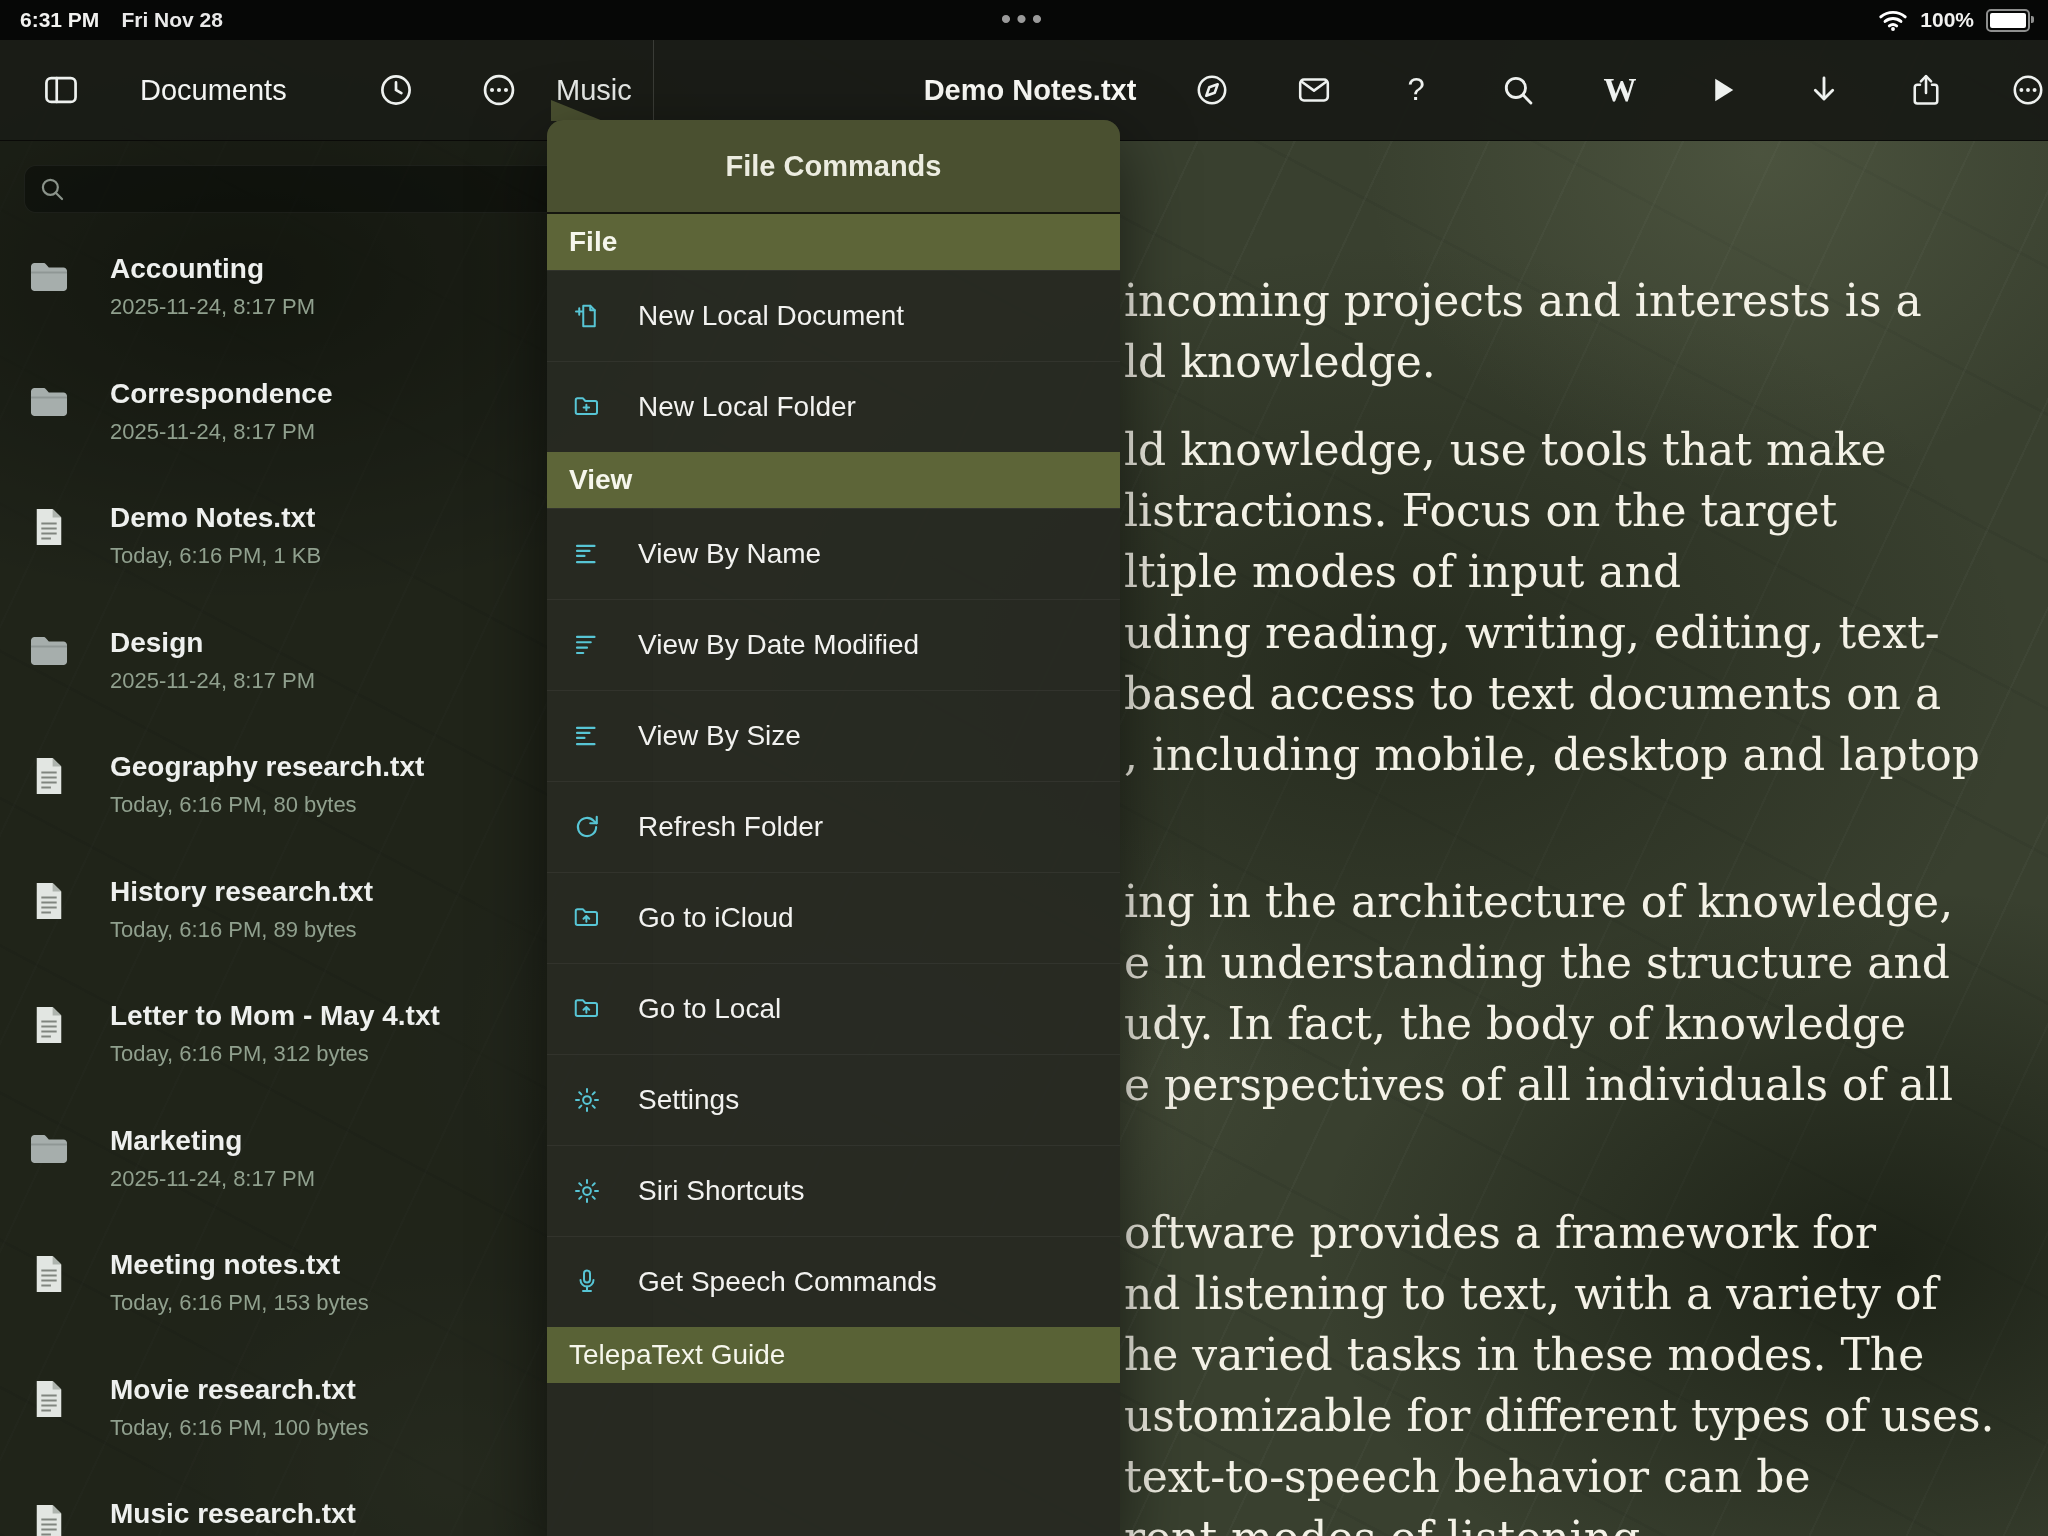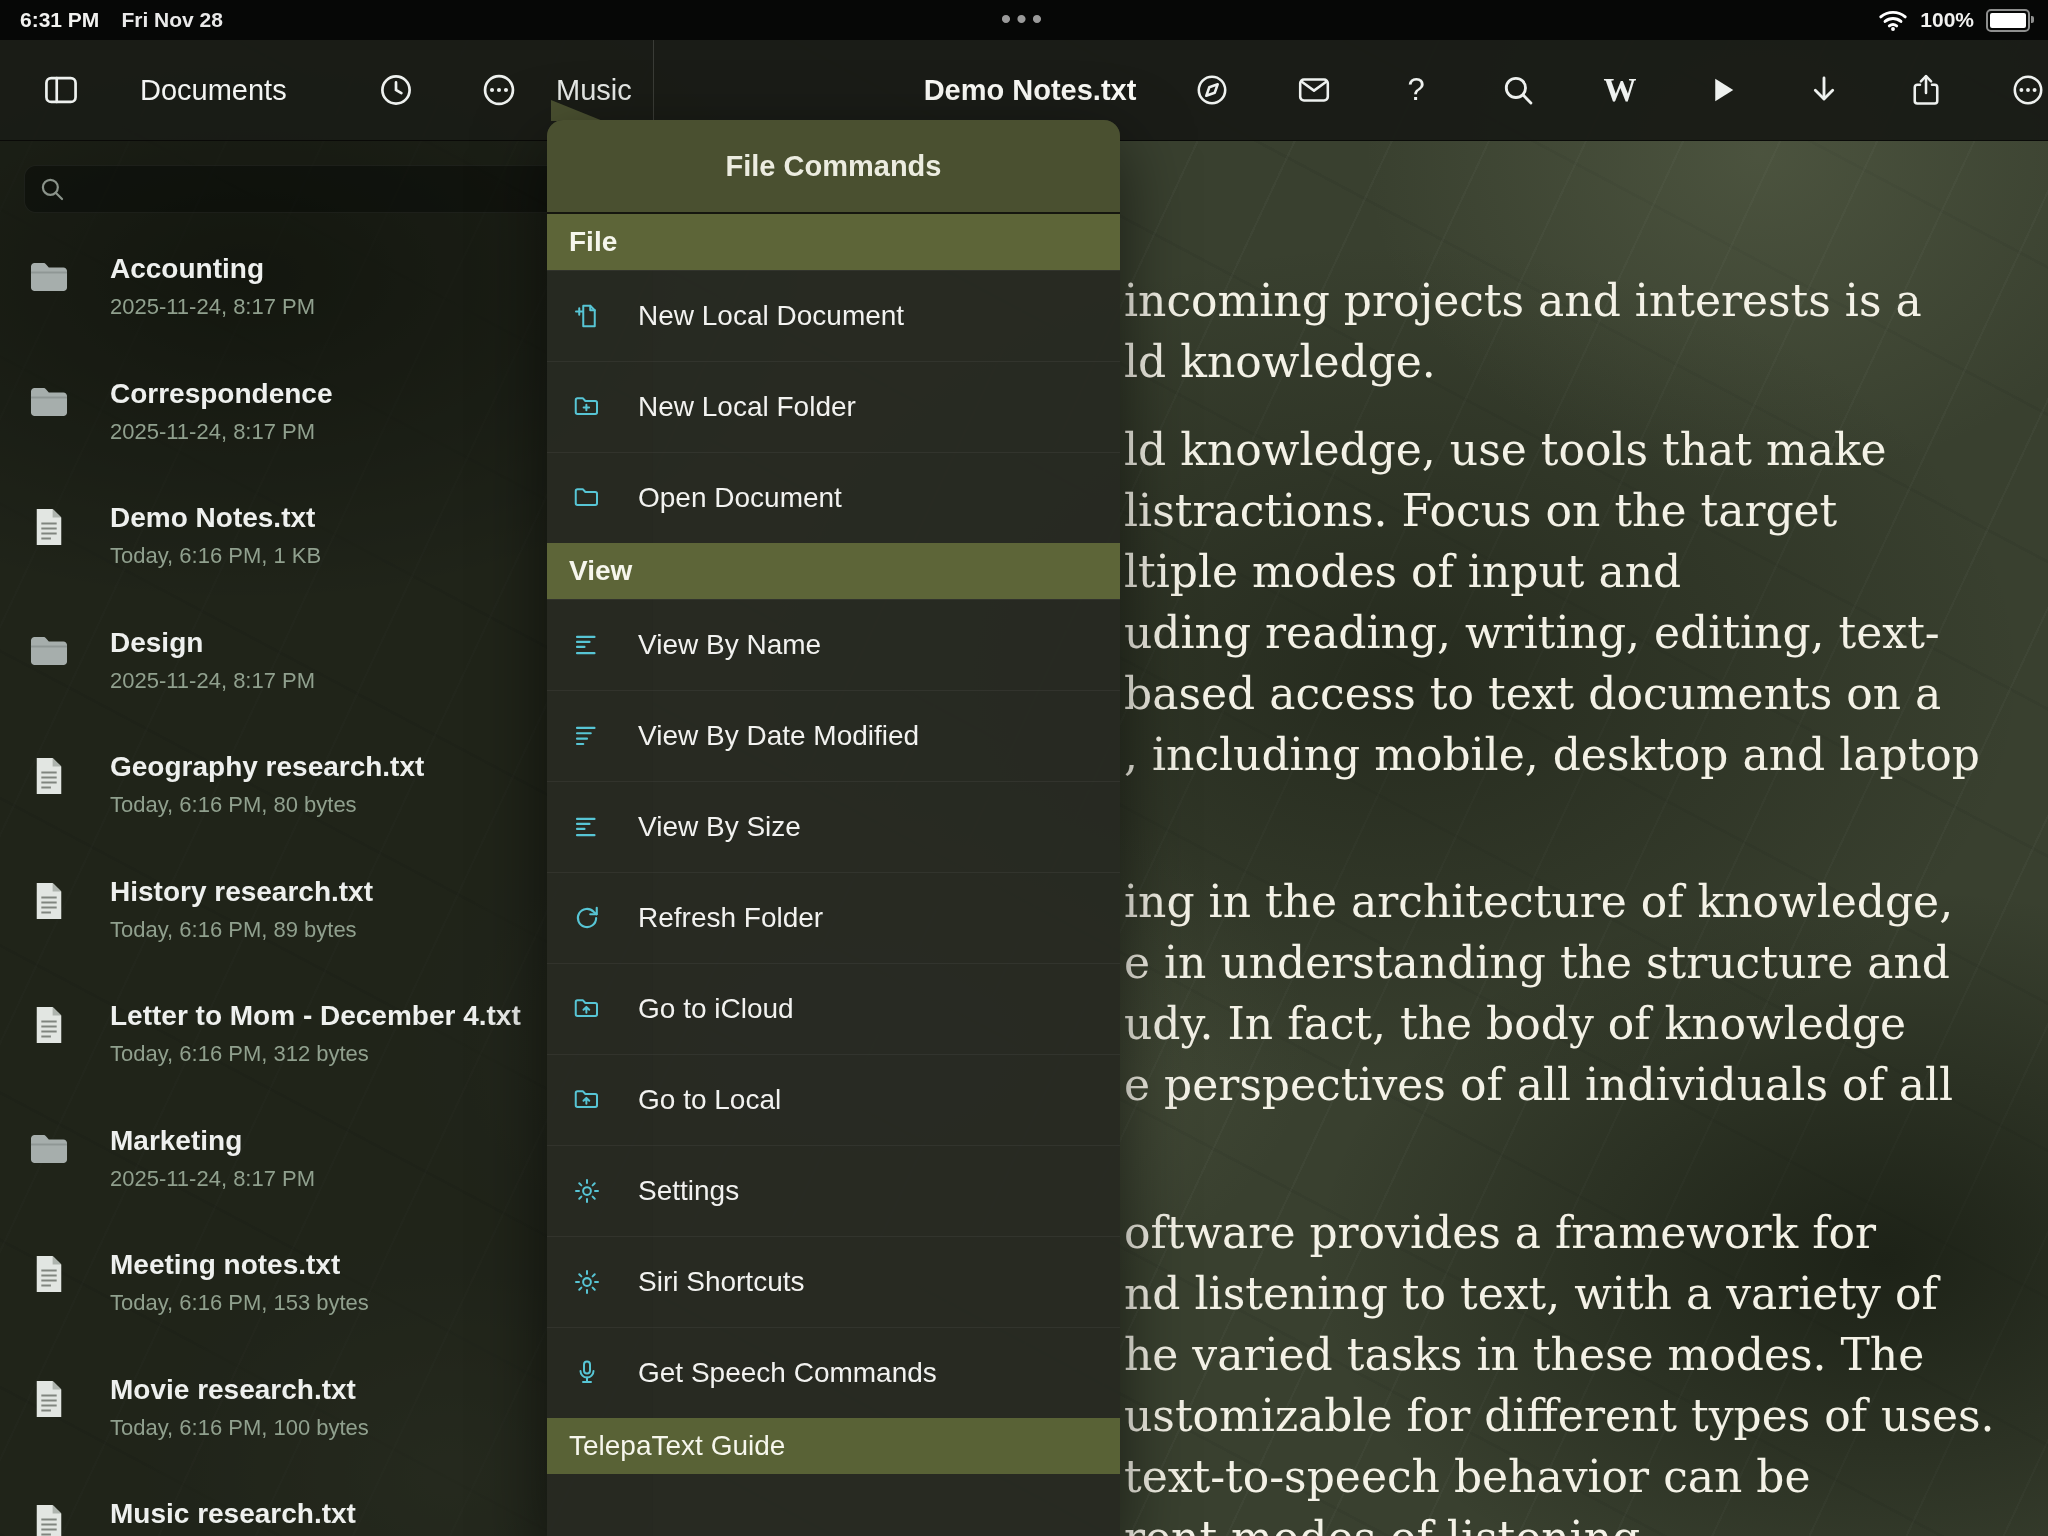--- a/index.html
+++ b/index.html
@@ -384,21 +384,21 @@
       <div class="rtext">
           <div class="rtitle">History research.txt</div>
           <div class="rmeta">Today, 6:16 PM, 89 bytes</div>
         </div>
     </div>
     <div class="row">
       <svg class="ricon">
           <use href="#i-doc-fill"></use>
         </svg>
       <div class="rtext">
-          <div class="rtitle">Letter to Mom - December 4.txt</div>
+          <div class="rtitle">Letter to Mom - May 4.txt</div>
           <div class="rmeta">Today, 6:16 PM, 312 bytes</div>
         </div>
     </div>
     <div class="row">
       <svg class="ricon">
           <use href="#i-folder-fill"></use>
         </svg>
       <div class="rtext">
           <div class="rtitle">Marketing</div>
           <div class="rmeta">2025-11-24, 8:17 PM</div>
@@ -475,26 +475,20 @@
           <use href="#i-doc-plus"></use>
         </svg>
       <span>New Local Document</span>
     </div>
     <div class="mi">
       <svg class="micon">
           <use href="#i-folder-plus"></use>
         </svg>
       <span>New Local Folder</span>
     </div>
-    <div class="mi">
-      <svg class="micon">
-          <use href="#i-folder-line"></use>
-        </svg>
-      <span>Open Document</span>
-    </div>
 
     <div class="section-bar">View</div>
 
     <div class="mi">
       <svg class="micon">
           <use href="#i-sort-name"></use>
         </svg>
       <span>View By Name</span>
     </div>
     <div class="mi">

